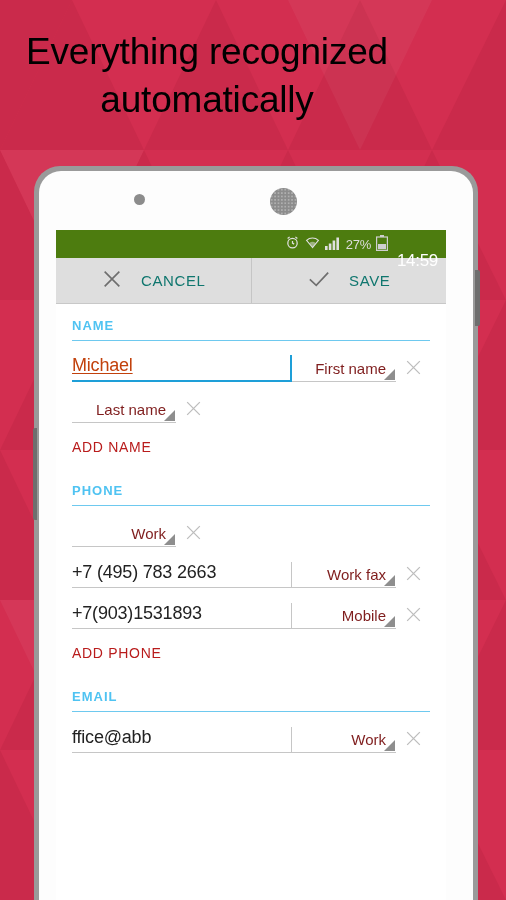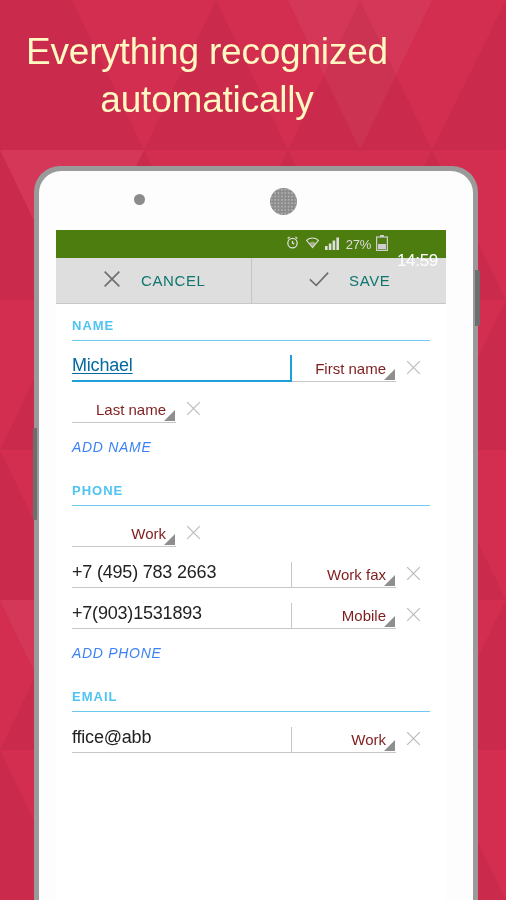--- a/index.html
+++ b/index.html
@@ -10,21 +10,21 @@
     position:relative;
   }
 
   
   #bg { position:absolute; inset:0; overflow:hidden; z-index:0; }
   #bg svg { display:block; width:506px; height:900px; }
 
   
   #headline {
     position:absolute; top:28px; left:0; width:414px;
-    z-index:3; text-align:center; color:#fef9c3;
+    z-index:3; text-align:center; color:#000000;
     font-size:37px; line-height:48px; font-weight:400;
     letter-spacing:-0.2px;
   }
   #headline .l2 { display:block; }
 
   
   #phone {
     position:absolute; left:34px; top:166px;
     width:444px; height:760px; z-index:2;
   }
@@ -113,42 +113,41 @@
   }
 
   
   .form { padding:0 16px; }
   .sect-hd {
     color:#4fc3f2; font-size:13px; font-weight:bold;
     letter-spacing:1.0px; padding:14px 0 7px 0;
     border-bottom:1.5px solid #6ec9ef;
   }
   .addrow {
-    color:#3b82f6; font-size:14px; letter-spacing:.7px;
+    color:#b91c1c; font-size:14px; letter-spacing:.7px;
     padding:16px 0 14px 0;
-    font-style:italic;
   }
 
   .field {
     display:flex; align-items:flex-end;
     padding-top:13px; padding-bottom:0;
   }
   .fval {
     flex:1 1 auto; min-width:0;
     font-size:18px; color:#222; letter-spacing:-.2px;
     padding-bottom:4px;
     border-bottom:1px solid #c6c6c6;
     border-right:1px solid #c6c6c6;
     white-space:nowrap; overflow:hidden;
     margin-right:0; position:relative;
   }
   .field.focused .fval {
     border-bottom:2px solid #1e9fd8;
     border-right:2px solid #1e9fd8;
-    color:#0369a1;
+    color:#c2410c;
   }
   .field.focused .fval .compose { text-decoration:underline; text-underline-offset:2px; }
 
   .flabel {
     flex:0 0 auto; width:104px;
     text-align:right; color:#7f1d1d; font-size:15px;
     padding:0 10px 4px 6px;
     border-bottom:1px solid #c6c6c6;
     position:relative;
     white-space:nowrap;

